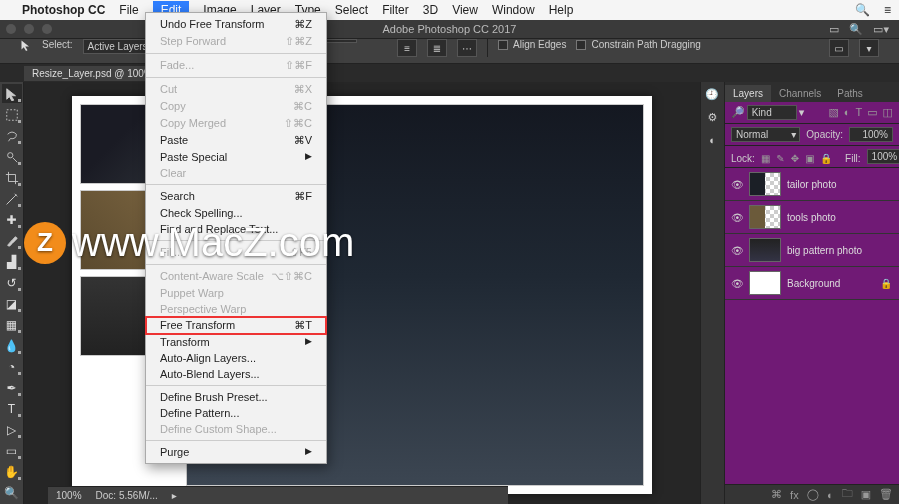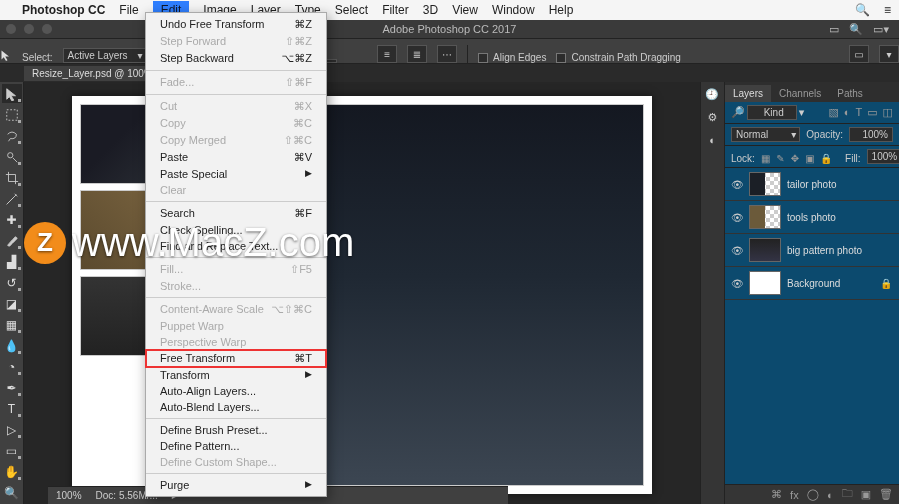--- a/index.html
+++ b/index.html
@@ -3,32 +3,32 @@
 <meta charset="utf-8">
 <style>
 * { margin: 0; padding: 0; box-sizing: border-box; font-family: -apple-system, "Helvetica Neue", Arial, sans-serif; }
 body { width: 899px; height: 504px; background: #323232; overflow: hidden; position: relative; color: #ccc; font-size: 11px; }
 
 
 .mac-menubar { height: 20px; background: #f5f5f5; display: flex; align-items: center; padding: 1px 8px; gap: 14px; color: #222; font-size: 12px; position: relative; justify-content: flex-end; }
 .mac-menubar .apple { font-size: 14px; }
 .mac-menubar .app-name { font-weight: 600; }
 .mac-menubar .mitem { cursor: default; }
-.mac-menubar .mitem.active { background: #2f7fff; color: #0f172a; padding: 2px 8px; border-radius: 0; }
+.mac-menubar .mitem.active { background: #2f7fff; color: #ffffff; padding: 2px 8px; border-radius: 0; }
 .mac-menubar .spacer { flex: 1; }
 .mac-right-icons { display: flex; gap: 14px; align-items: center; }
 
 
 .window-title { height: 18px; background: #3a3a3a; display: flex; align-items: center; justify-content: center; color: #bbb; font-size: 11px; position: relative; }
 .window-title .win-left { position: absolute; left: 6px; display: flex; gap: 8px; }
 .window-title .win-right { position: absolute; right: 10px; display:flex; gap:10px; }
 .circle { width: 10px; height: 10px; border-radius: 50%; background: #555; }
 
 
-.options-bar { height: 26px; background: #404040; border-top: 1px solid #222; border-bottom: 1px solid #222; display: flex; align-items: flex-end; padding: 0 0; gap: 10px; font-size: 10px; color: #ccc; }
+.options-bar { height: 26px; background: #404040; border-top: 1px solid #222; border-bottom: 1px solid #222; display: flex; align-items: flex-start; padding: 0 20px; gap: 10px; font-size: 10px; color: #ccc; }
 .options-bar .cursor-icon svg { width:12px; height:12px; }
 .opt-select { background: #2c2c2c; border: 1px solid #555; padding: 1px 18px 1px 4px; color:#ccc; position:relative; }
 .opt-select::after { content:"▾"; position:absolute; right:3px; }
 .opt-input { background:#2c2c2c; border:1px solid #555; width:40px; padding:1px 3px; color:#ccc; }
 .opt-spacer { width:20px; }
 .opt-iconbtn { width:20px; height:18px; background:#2c2c2c; border:1px solid #555; display:flex; align-items:center; justify-content:center; }
 .opt-checkbox { width:10px; height:10px; border:1px solid #777; background:#2c2c2c; margin-right:3px; }
 .opt-checkgrp { display:flex; align-items:center; gap:2px; }
 .opt-divider { width:1px; height:18px; background:#222; }
 
@@ -50,28 +50,28 @@
 .canvas-area { flex:1; background:#262626; position:relative; overflow:hidden; }
 .document { position:absolute; left:48px; top:14px; width:580px; height:398px; background:#fff; box-shadow:0 0 8px rgba(0,0,0,.5); display:flex; gap:6px; padding:8px; }
 .doc-col { display:flex; flex-direction:column; gap:6px; width:100px; }
 .thumb { background:#333; height:80px; border:1px solid #ccc; }
 .thumb.tp1 { background: linear-gradient(135deg,#1a1b24 40%,#2b2f36); }
 .thumb.tp2 { background: linear-gradient(45deg,#5b4a2e,#7a6440); }
 .thumb.tp3 { background: linear-gradient(#333,#222); }
 .doc-main { flex:1; background:linear-gradient(180deg,#141821 0%,#1f2833 45%,#3c4652 100%); border:1px solid #ccc; }
 
 
-.right-panels { width:175px; background:#0c4a6e; border-left:1px solid #222; display:flex; flex-direction:column; }
+.right-panels { width:175px; background:#701a75; border-left:1px solid #222; display:flex; flex-direction:column; }
 .right-iconstrip { width:24px; background:#353535; border-left:1px solid #222; display:flex; flex-direction:column; align-items:center; padding-top:6px; gap:10px; }
 .rp-tabs { display:flex; background:#2e2e2e; height:20px; align-items:flex-end; }
 .rp-tab { padding:3px 8px; font-size:10px; color:#999; }
 .rp-tab.active { background:#404040; color:#ddd; }
 .rp-filter { display:flex; align-items:center; padding:3px 6px; gap:4px; border-bottom:1px solid #222; }
 .rp-search { flex:1; display:flex;align-items:center; }
-.rp-search-input { background:#2c2c2c; border:1px solid #555; color:#ccc; width:50px; padding:1px 16px; font-size:10px; }
+.rp-search-input { background:#2c2c2c; border:1px solid #555; color:#ccc; width:50px; padding:1px 4px; font-size:10px; }
 .rp-filter-icons { display:flex; gap:5px; }
 .rp-filter-icons span { font-size:11px; color:#999; }
 .rp-row { display:flex; align-items:center; padding:3px 6px; gap:6px; border-bottom:1px solid #222; font-size:10px; }
 .rp-dd { background:#2c2c2c; border:1px solid #555; padding:1px 4px; position:relative; flex:1; }
 .rp-dd::after { content:"▾"; position:absolute; right:3px; }
 .rp-val { background:#2c2c2c; border:1px solid #555; padding:1px 4px; width:44px; text-align:right; }
 .lock-row { display:flex; align-items:flex-end; padding:3px 6px; gap:6px; border-bottom:1px solid #222; font-size:10px; }
 .lock-icons { display:flex; gap:6px; color:#999; }
 .layer-list { flex:1; overflow:auto; }
 .layer { display:flex; align-items:center; padding:4px 6px; gap:6px; border-bottom:1px solid #333; font-size:10px; }
@@ -323,24 +323,20 @@
 
 <div class="dropdown" id="edit-dropdown">
     <div class="dd-item">
       <span>Undo Free Transform</span>
       <span>⌘Z</span>
     </div>
     <div class="dd-item disabled">
       <span>Step Forward</span>
       <span>⇧⌘Z</span>
     </div>
-    <div class="dd-item">
-      <span>Step Backward</span>
-      <span>⌥⌘Z</span>
-    </div>
     <div class="dd-sep"></div>
     <div class="dd-item disabled">
       <span>Fade...</span>
       <span>⇧⌘F</span>
     </div>
     <div class="dd-sep"></div>
     <div class="dd-item disabled">
       <span>Cut</span>
       <span>⌘X</span>
     </div>
@@ -374,24 +370,20 @@
       <span></span>
     </div>
     <div class="dd-item">
       <span>Find and Replace Text...</span>
       <span></span>
     </div>
     <div class="dd-sep"></div>
     <div class="dd-item disabled">
       <span>Fill...</span>
       <span>⇧F5</span>
-    </div>
-    <div class="dd-item disabled">
-      <span>Stroke...</span>
-      <span></span>
     </div>
     <div class="dd-sep"></div>
     <div class="dd-item disabled">
       <span>Content-Aware Scale</span>
       <span>⌥⇧⌘C</span>
     </div>
     <div class="dd-item disabled">
       <span>Puppet Warp</span>
       <span></span>
     </div>

